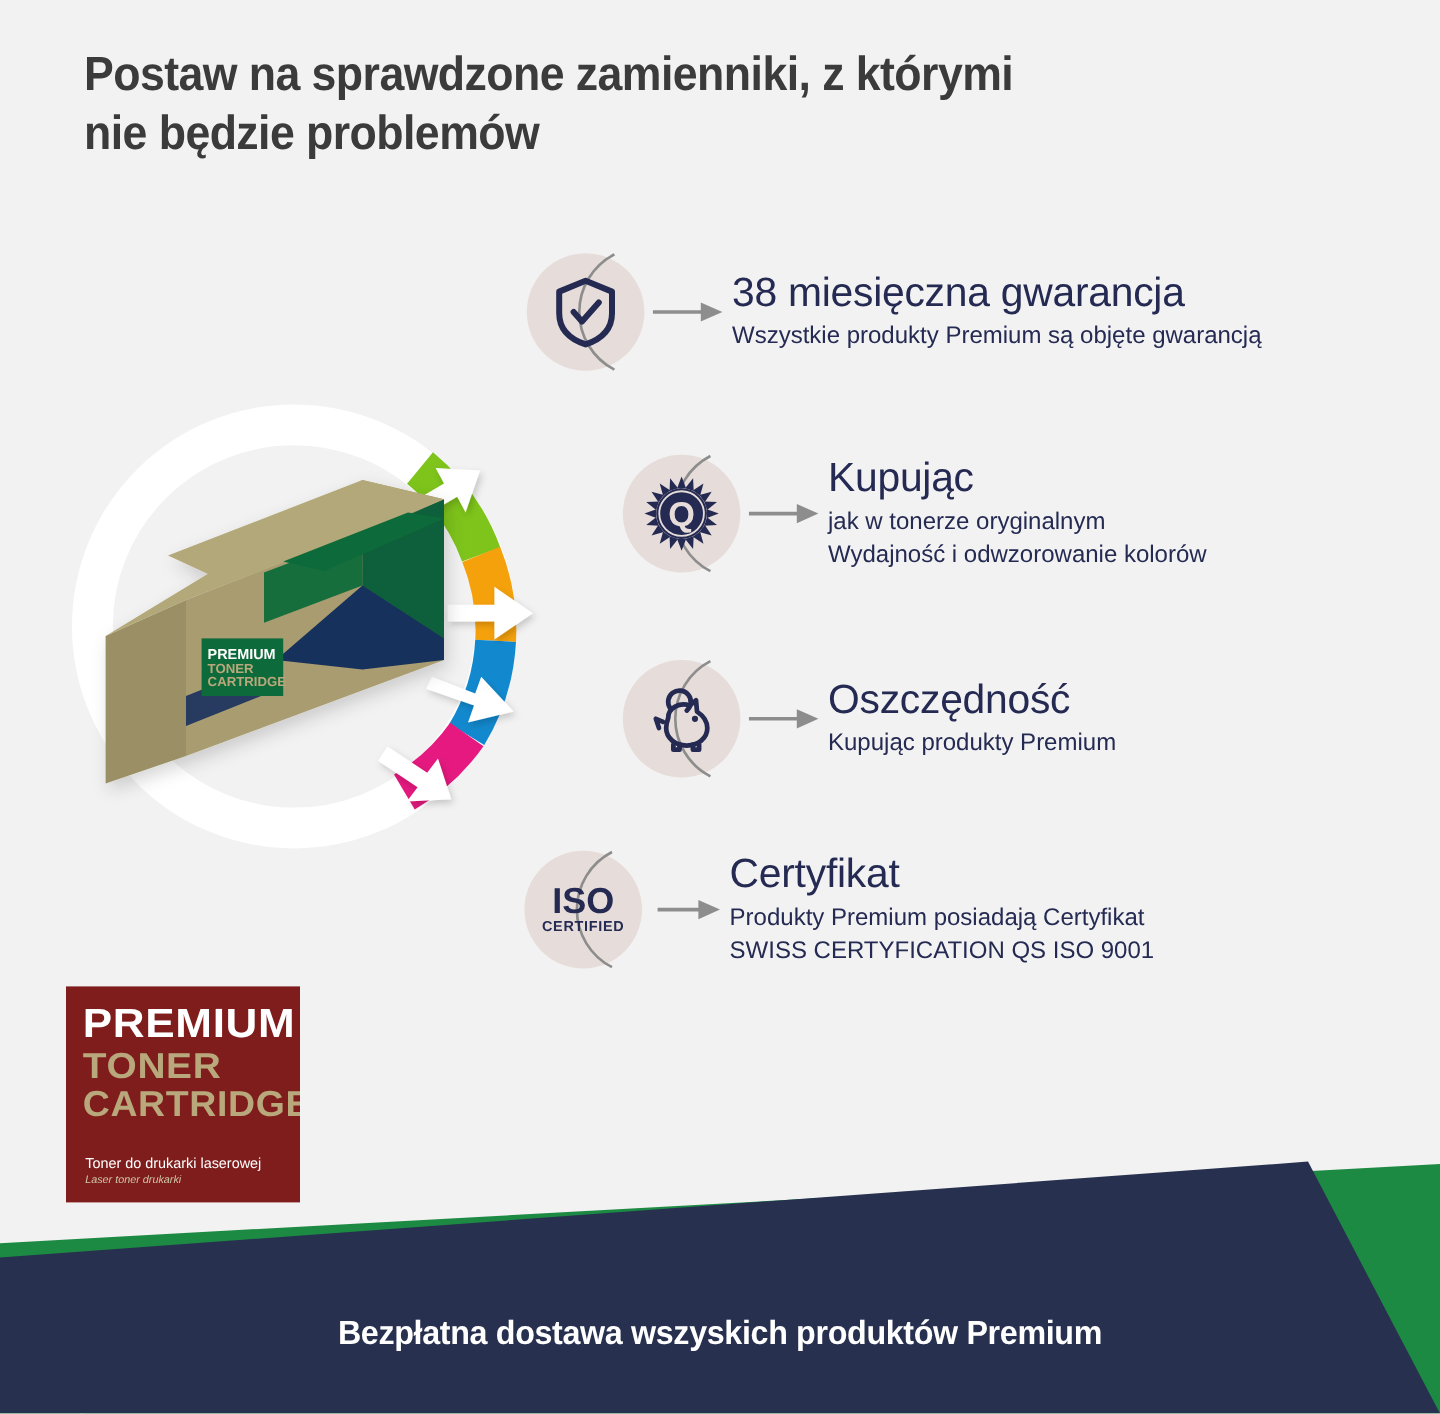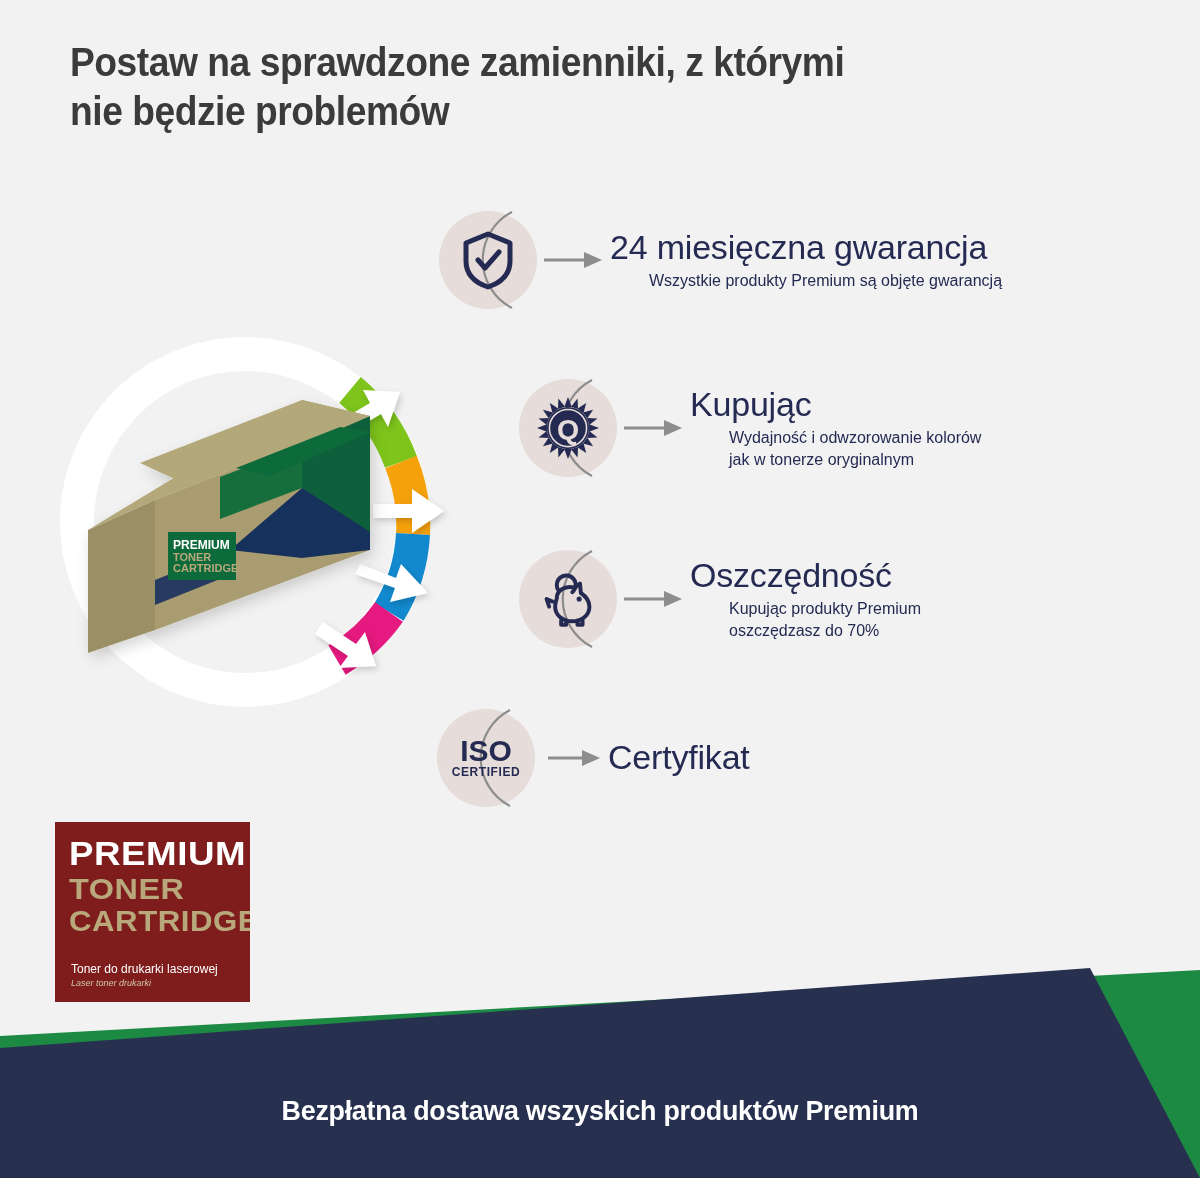--- a/index.html
+++ b/index.html
@@ -37,21 +37,21 @@
     position:absolute;inset:0;display:flex;align-items:center;justify-content:center;
   }
   .badge .arcring{position:absolute;left:-4px;top:-4px;}
   .arrowlink{width:62px;height:30px;flex:0 0 62px;position:relative;}
   .ftext{margin-left:4px;}
   .fhead{
     font-size:34px;color:#242a52;line-height:1.1;white-space:nowrap;
     letter-spacing:-0.2px;
   }
   .fsub{
-    font-size:16px;color:#242a52;line-height:1.35;margin-top:4px;white-space:nowrap;margin-left:39px;
+    font-size:20px;color:#242a52;line-height:1.35;margin-top:4px;white-space:nowrap;
   }
   .fsub span{display:block;}
 
   
   .logobadge{
     position:absolute;left:55px;top:822px;width:195px;height:180px;
     background:#7f1d1d;overflow:hidden;
   }
   .lb-premium{
     position:absolute;left:14px;top:12px;font-size:34px;font-weight:bold;
@@ -154,21 +154,21 @@
         </svg>
       </div>
     </div>
     <div class="arrowlink">
       <svg width="62" height="30" viewBox="0 0 62 30">
         <line x1="0" y1="15" x2="42" y2="15" stroke="#8d8d8d" stroke-width="3"></line>
         <polygon points="40,7 58,15 40,23" fill="#8d8d8d"></polygon>
       </svg>
     </div>
     <div class="ftext">
-      <div class="fhead">24 miesięczna gwarancja</div>
+      <div class="fhead">38 miesięczna gwarancja</div>
       <div class="fsub">
         <span>Wszystkie produkty Premium są objęte gwarancją</span>
       </div>
     </div>
   </div>
 
   <div class="feature" style="left:512px;top:372px;">
     <div class="badge">
       <div class="disc"></div>
       <svg class="arcring" width="120" height="120" viewBox="0 0 120 120">
@@ -209,22 +209,22 @@
     </div>
     <div class="arrowlink">
       <svg width="62" height="30" viewBox="0 0 62 30">
         <line x1="0" y1="15" x2="42" y2="15" stroke="#8d8d8d" stroke-width="3"></line>
         <polygon points="40,7 58,15 40,23" fill="#8d8d8d"></polygon>
       </svg>
     </div>
     <div class="ftext">
       <div class="fhead">Kupując</div>
       <div class="fsub">
+        <span>jak w tonerze oryginalnym</span>
         <span>Wydajność i odwzorowanie kolorów</span>
-        <span>jak w tonerze oryginalnym</span>
       </div>
     </div>
   </div>
 
   <div class="feature" style="left:512px;top:543px;">
     <div class="badge">
       <div class="disc"></div>
       <svg class="arcring" width="120" height="120" viewBox="0 0 120 120">
         <path d="M 36 12 A 54 54 0 0 1 36 108" fill="none" stroke="#8d8d8d" stroke-width="2.2" transform="rotate(180 60 60)"></path>
       </svg>
@@ -244,21 +244,20 @@
     <div class="arrowlink">
       <svg width="62" height="30" viewBox="0 0 62 30">
         <line x1="0" y1="15" x2="42" y2="15" stroke="#8d8d8d" stroke-width="3"></line>
         <polygon points="40,7 58,15 40,23" fill="#8d8d8d"></polygon>
       </svg>
     </div>
     <div class="ftext">
       <div class="fhead">Oszczędność</div>
       <div class="fsub">
         <span>Kupując produkty Premium</span>
-        <span>oszczędzasz do 70%</span>
       </div>
     </div>
   </div>
 
   <div class="feature" style="left:430px;top:702px;justify-content:center;">
     <div class="badge">
       <div class="disc"></div>
       <svg class="arcring" width="120" height="120" viewBox="0 0 120 120">
         <path d="M 36 12 A 54 54 0 0 1 36 108" fill="none" stroke="#8d8d8d" stroke-width="2.2" transform="rotate(180 60 60)"></path>
       </svg>
@@ -270,20 +269,24 @@
       </div>
     </div>
     <div class="arrowlink">
       <svg width="62" height="30" viewBox="0 0 62 30">
         <line x1="6" y1="15" x2="42" y2="15" stroke="#8d8d8d" stroke-width="3"></line>
         <polygon points="40,7 58,15 40,23" fill="#8d8d8d"></polygon>
       </svg>
     </div>
     <div class="ftext">
       <div class="fhead">Certyfikat</div>
+      <div class="fsub">
+        <span>Produkty Premium posiadają Certyfikat</span>
+        <span>SWISS CERTYFICATION QS ISO 9001</span>
+      </div>
     </div>
   </div>
 
   <div class="logobadge">
     <div class="lb-premium">PREMIUM</div>
     <div class="lb-toner">TONER</div>
     <div class="lb-cartridge">CARTRIDGE</div>
     <div class="lb-tag1">Toner do drukarki laserowej</div>
     <div class="lb-tag2">Laser toner drukarki</div>
   </div>

